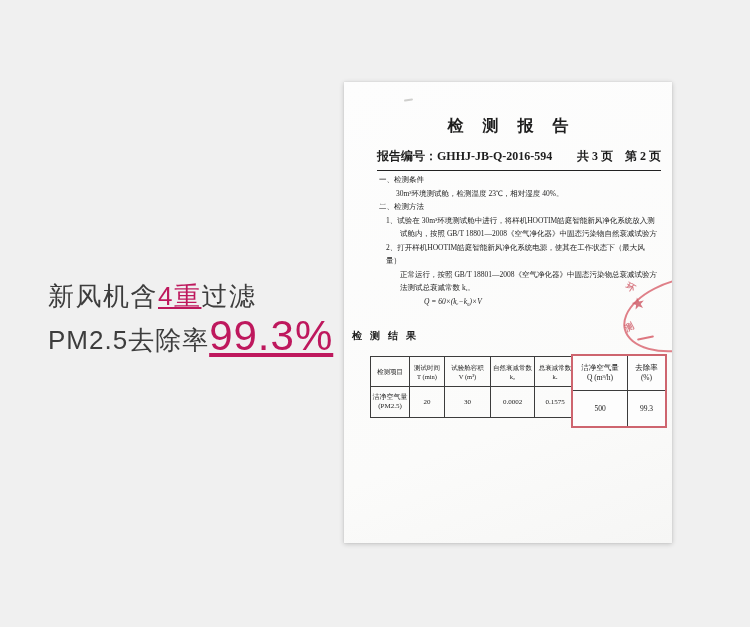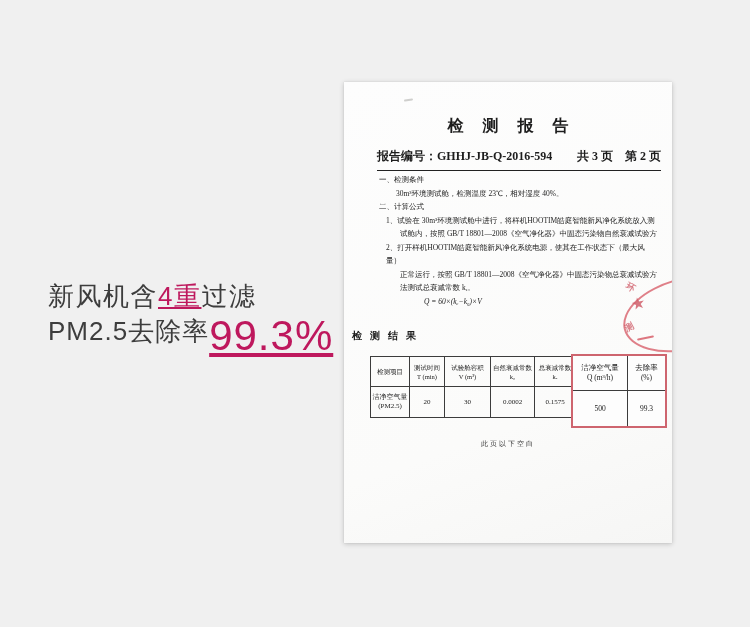--- a/index.html
+++ b/index.html
@@ -10,21 +10,21 @@
     overflow:hidden;
     font-family:"Liberation Sans", sans-serif;
   }
 
   
   .marketing{
     position:absolute;left:48px;top:281px;
     color:#3d3d3d;
   }
   .mk-line1{font-size:26px;letter-spacing:1.5px;line-height:30px;}
-  .mk-line2{display:flex;align-items:flex-start;margin-top:3px;}
+  .mk-line2{display:flex;align-items:flex-end;margin-top:3px;}
   .mk-line2 .lbl{font-size:26px;letter-spacing:1px;}
   .mk-line2 .big{font-size:42px;letter-spacing:1px;line-height:44px;}
   .mk-line3{font-size:26px;letter-spacing:1.5px;line-height:30px;margin-top:3px;}
   .accent{color:#be185d;text-decoration:underline;}
 
   
   .paper{
     position:absolute;left:344px;top:82px;
     width:328px;height:461px;
     background:linear-gradient(160deg,#fdfdfd 0%,#fbfbfa 70%,#f6f6f5 100%);
@@ -119,21 +119,21 @@
   <div class="doc-title">检测报告</div>
 
   <div class="doc-header">
     <span><span>报告编号：</span><span>GHHJ-JB-Q-2016-594</span></span>
     <span>共 3 页　第 2 页</span>
   </div>
 
   <div class="doc-body">
     <div class="sec-head">一、检测条件</div>
     <div class="indent1">30m³环境测试舱，检测温度 23℃，相对湿度 40%。</div>
-    <div class="sec-head">二、计算公式</div>
+    <div class="sec-head">二、检测方法</div>
     <div class="m-first">1、试验在 30m³环境测试舱中进行，将样机HOOTIM皓庭智能新风净化系统放入测</div>
     <div class="m-cont">试舱内，按照 GB/T 18801—2008《空气净化器》中固态污染物自然衰减试验方</div>
     <div class="m-first">2、打开样机HOOTIM皓庭智能新风净化系统电源，使其在工作状态下（最大风量）</div>
     <div class="m-cont">正常运行，按照 GB/T 18801—2008《空气净化器》中固态污染物总衰减试验方</div>
     <div class="m-cont">法测试总衰减常数 kₑ。</div>
     <div class="formula">Q = 60×(kₑ−k₀)×V</div>
   </div>
 
   <div class="results-heading">检测结果</div>
 
@@ -187,21 +187,20 @@
         <div>Q (m³/h)</div>
       </div>
     <div class="hl-cell hl-r1">
         <div>去除率</div>
         <div>(%)</div>
       </div>
     <div class="hl-cell hl-c1">500</div>
     <div class="hl-cell">99.3</div>
   </div>
 
-  <div class="footer-note">此页以下空白</div>
 
   <div class="stamp">
     <div class="stamp-ellipse"></div>
     <div class="stamp-char-top">环</div>
     <div class="stamp-star">★</div>
     <div class="stamp-char-bottom">测</div>
     <div class="stamp-dash"></div>
   </div>
 </div>
 

